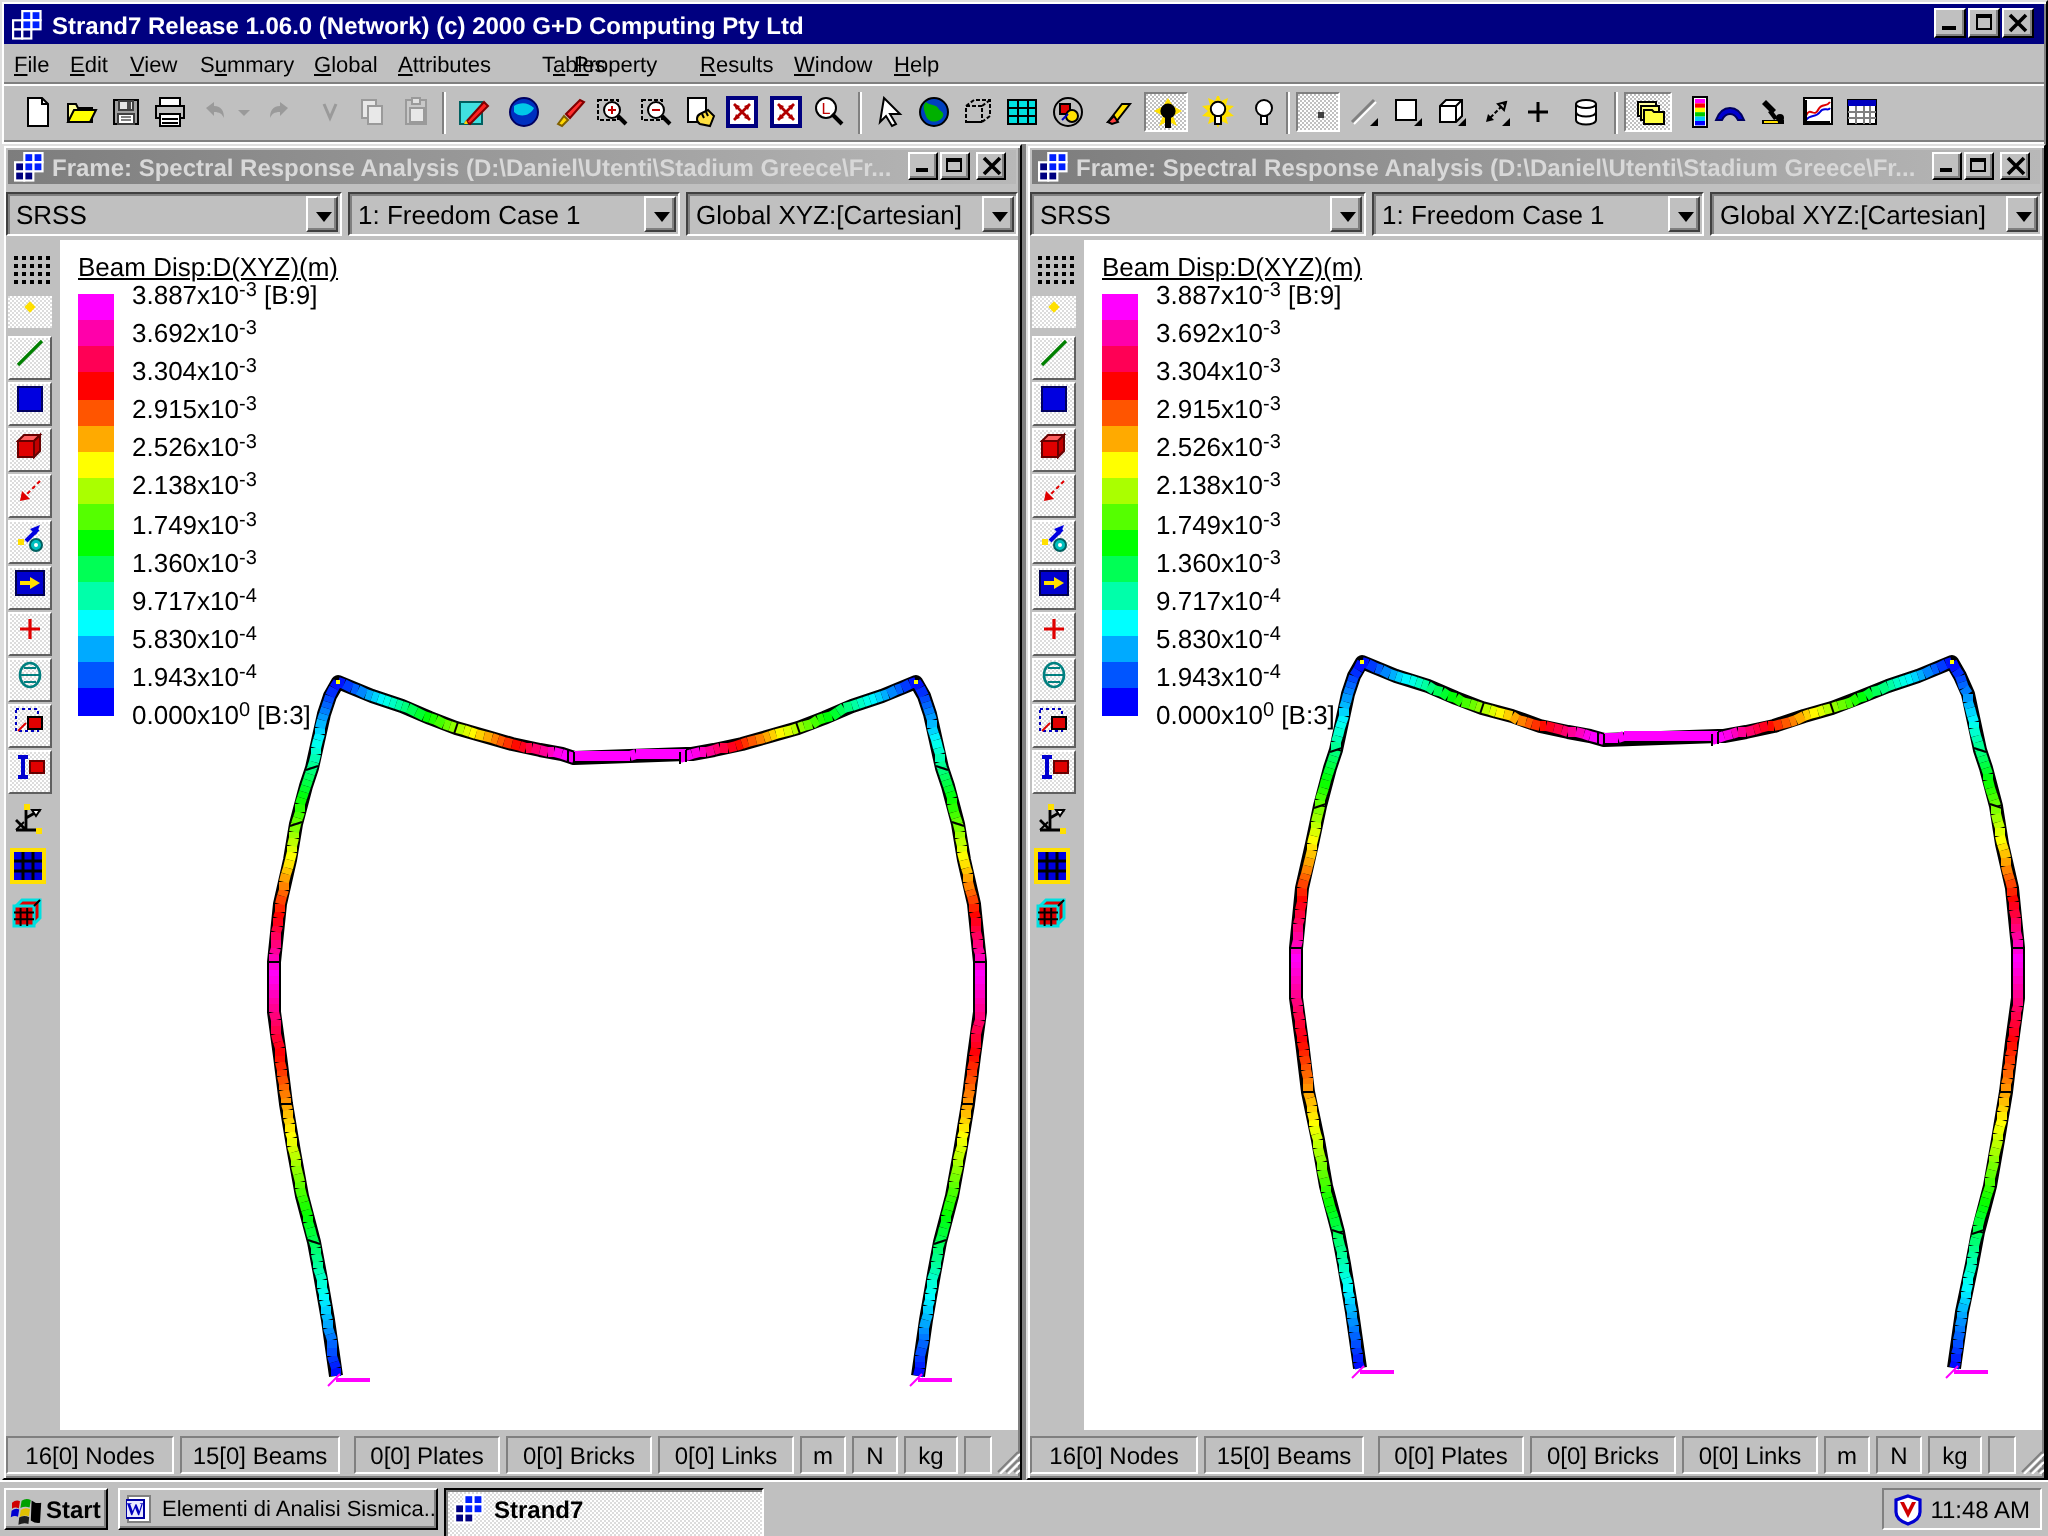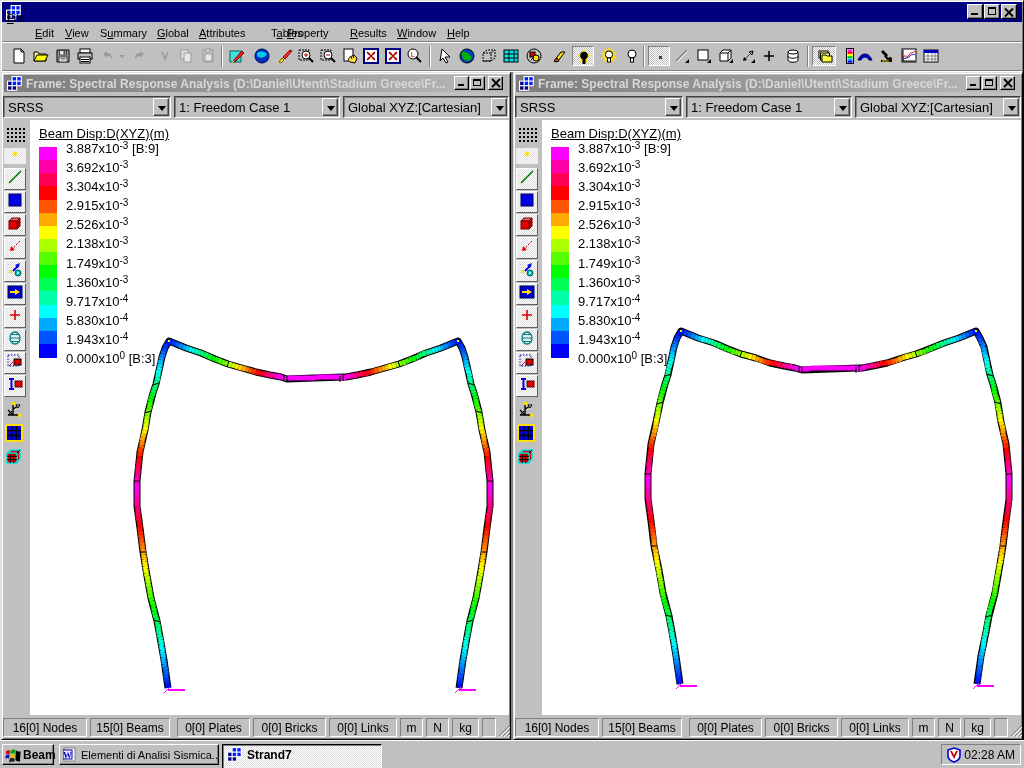--- a/index.html
+++ b/index.html
@@ -16,33 +16,34 @@
         <rect x="0.0" y="9.2" width="5.6" height="5.6" fill="#fff"></rect>
         <rect x="4.6" y="9.2" width="5.6" height="5.6" fill="#fff"></rect>
         <rect x="5.699999999999999" y="1.1" width="3.4" height="3.4" fill="#0020ff"></rect>
         <rect x="10.299999999999999" y="1.1" width="3.4" height="3.4" fill="#0020ff"></rect>
         <rect x="1.1" y="5.699999999999999" width="3.4" height="3.4" fill="#000080"></rect>
         <rect x="5.699999999999999" y="5.699999999999999" width="3.4" height="3.4" fill="#0020ff"></rect>
         <rect x="10.299999999999999" y="5.699999999999999" width="3.4" height="3.4" fill="#0020ff"></rect>
         <rect x="1.1" y="10.299999999999999" width="3.4" height="3.4" fill="#000080"></rect>
         <rect x="5.699999999999999" y="10.299999999999999" width="3.4" height="3.4" fill="#000080"></rect>
       </svg></div>
+  <div style="position:absolute;left:24px;top:4px;font:bold 12px 'Liberation Sans',sans-serif;color:#fff;white-space:nowrap">Strand7 Release 1.06.0 (Network) (c) 2000 G+D Computing Pty Ltd</div>
   <div style="position:absolute;right:39px;top:2px;width:16px;height:15px;background:#c0c0c0;border:1px solid;border-color:#fff #000 #000 #fff;box-shadow:inset -1px -1px 0 #808080">
       <div style="position:absolute;left:3px;bottom:3px;width:7px;height:2px;background:#000"></div>
     </div>
   <div style="position:absolute;right:22px;top:2px;width:16px;height:15px;background:#c0c0c0;border:1px solid;border-color:#fff #000 #000 #fff;box-shadow:inset -1px -1px 0 #808080">
       <div style="position:absolute;left:3px;top:2px;width:8px;height:8px;border:1px solid #000;border-top:2px solid #000"></div>
     </div>
   <div style="position:absolute;right:5px;top:2px;width:16px;height:15px;background:#c0c0c0;border:1px solid;border-color:#fff #000 #000 #fff;box-shadow:inset -1px -1px 0 #808080"><svg width="14" height="13" viewBox="0 0 14 13">
         <path d="M3 2.5l8 8M11 2.5l-8 8" stroke="#000" stroke-width="1.8"></path>
       </svg></div>
 </div>
 
 <div style="position:absolute;left:2px;top:22px;width:1020px;height:20px;background:#c0c0c0;border-bottom:1px solid #808080;box-shadow:0 1px 0 #fff"></div>
-<div style="position:absolute;left:7px;top:12px;font:11px 'Liberation Sans',sans-serif;color:#000"><u>F</u>ile</div>
+<div style="position:absolute;left:7px;top:27px;font:11px 'Liberation Sans',sans-serif;color:#000"><u>F</u>ile</div>
 <div style="position:absolute;left:35px;top:27px;font:11px 'Liberation Sans',sans-serif;color:#000"><u>E</u>dit</div>
 <div style="position:absolute;left:65px;top:27px;font:11px 'Liberation Sans',sans-serif;color:#000"><u>V</u>iew</div>
 <div style="position:absolute;left:100px;top:27px;font:11px 'Liberation Sans',sans-serif;color:#000">S<u>u</u>mmary</div>
 <div style="position:absolute;left:157px;top:27px;font:11px 'Liberation Sans',sans-serif;color:#000"><u>G</u>lobal</div>
 <div style="position:absolute;left:199px;top:27px;font:11px 'Liberation Sans',sans-serif;color:#000"><u>A</u>ttributes</div>
 <div style="position:absolute;left:271px;top:27px;font:11px 'Liberation Sans',sans-serif;color:#000">T<u>a</u>bles</div>
 <div style="position:absolute;left:287px;top:27px;font:11px 'Liberation Sans',sans-serif;color:#000"><u>P</u>roperty</div>
 <div style="position:absolute;left:350px;top:27px;font:11px 'Liberation Sans',sans-serif;color:#000"><u>R</u>esults</div>
 <div style="position:absolute;left:397px;top:27px;font:11px 'Liberation Sans',sans-serif;color:#000"><u>W</u>indow</div>
 <div style="position:absolute;left:447px;top:27px;font:11px 'Liberation Sans',sans-serif;color:#000"><u>H</u>elp</div>
@@ -1360,21 +1361,21 @@
     <div style="position:absolute;left:2px;top:2px"><svg width="17" height="16" viewBox="0 0 17 16">
         <g transform="translate(1,1)">
           <path d="M0 3.4 Q2 1.6 4 2.6 L3.4 6.2 Q1.6 5.2 0 6.4 z" fill="#d00000"></path>
           <path d="M4.8 2.4 Q7 0.8 9.4 2 L8.8 5.8 Q6.6 4.8 4.2 6 z" fill="#00a000"></path>
           <path d="M-0.2 7.4 Q1.8 5.8 3.6 6.8 L3 10.4 Q1.4 9.4 -0.6 10.6 z" fill="#0000d0"></path>
           <path d="M4.4 7 Q6.6 5.4 9 6.6 L8.4 10.2 Q6.2 9.2 3.8 10.6 z" fill="#e0c000"></path>
           <path d="M9.8 2.2 Q12 4 14.6 3.4 L14 13.4 Q11.6 13.8 9.4 12.2 z" fill="#000"></path>
           <path d="M3.6 10.8 Q5.8 9.4 8.6 10.6 L8.2 14 Q6 13 3.2 14.4 z" fill="#000" opacity="0.85"></path>
         </g>
       </svg></div>
-    <div style="position:absolute;left:20px;top:3px;font:bold 12px 'Liberation Sans',sans-serif">Beam</div>
+    <div style="position:absolute;left:20px;top:3px;font:bold 12px 'Liberation Sans',sans-serif">Start</div>
   </div>
 <div style="position:absolute;left:59px;top:744px;width:160px;height:21px;background:#c0c0c0;border:1px solid;border-color:#fff #000 #000 #fff;box-shadow:inset -1px -1px 0 #808080">
     <div style="position:absolute;left:3px;top:2px"><svg width="15" height="15" viewBox="0 0 15 15">
         <rect x="1" y="1" width="11" height="13" fill="#fff" stroke="#808080"></rect>
         <rect x="0" y="3" width="9" height="9" fill="#e8e8ff" stroke="#0000a0"></rect>
         <text x="4.5" y="10.5" font-size="9" font-weight="bold" fill="#0000c0" text-anchor="middle" font-family="Liberation Serif">W</text>
       </svg></div>
     <div style="position:absolute;left:21px;top:4px;font:11px 'Liberation Sans',sans-serif;white-space:nowrap;overflow:hidden;width:136px">Elementi di Analisi Sismica....</div>
   </div>
 <div style="position:absolute;left:222px;top:744px;width:160px;height:30px;background-image:conic-gradient(#fff 0 25%,#dcdcdc 0 50%,#fff 0 75%,#dcdcdc 0);background-size:2px 2px;border:1px solid;border-color:#000 #fff #fff #000;box-shadow:inset 1px 1px 0 #808080">
@@ -1394,13 +1395,13 @@
         <rect x="1.1" y="10.299999999999999" width="3.4" height="3.4" fill="#000080"></rect>
         <rect x="5.699999999999999" y="10.299999999999999" width="3.4" height="3.4" fill="#000080"></rect>
       </svg></div>
     <div style="position:absolute;left:24px;top:3px;font:bold 12px 'Liberation Sans',sans-serif;white-space:nowrap">Strand7</div>
   </div>
 <div style="position:absolute;left:941px;top:744px;width:80px;height:21px;background:#c0c0c0;border:1px solid;border-color:#808080 #fff #fff #808080">
     <div style="position:absolute;left:4px;top:2px"><svg width="16" height="16" viewBox="0 0 16 16">
         <path d="M8 1l6 2v6c0 3-3 5-6 6-3-1-6-3-6-6V3z" fill="#fff" stroke="#0000d0" stroke-width="1.6"></path>
         <path d="M4 4l4 8 4-8h-2L8 8 6 4z" fill="#d00000"></path>
       </svg></div>
-    <div style="position:absolute;right:5px;top:3px;font:12px 'Liberation Sans',sans-serif">02:28 AM</div>
+    <div style="position:absolute;right:5px;top:3px;font:12px 'Liberation Sans',sans-serif">11:48 AM</div>
   </div>
 </body></html>

